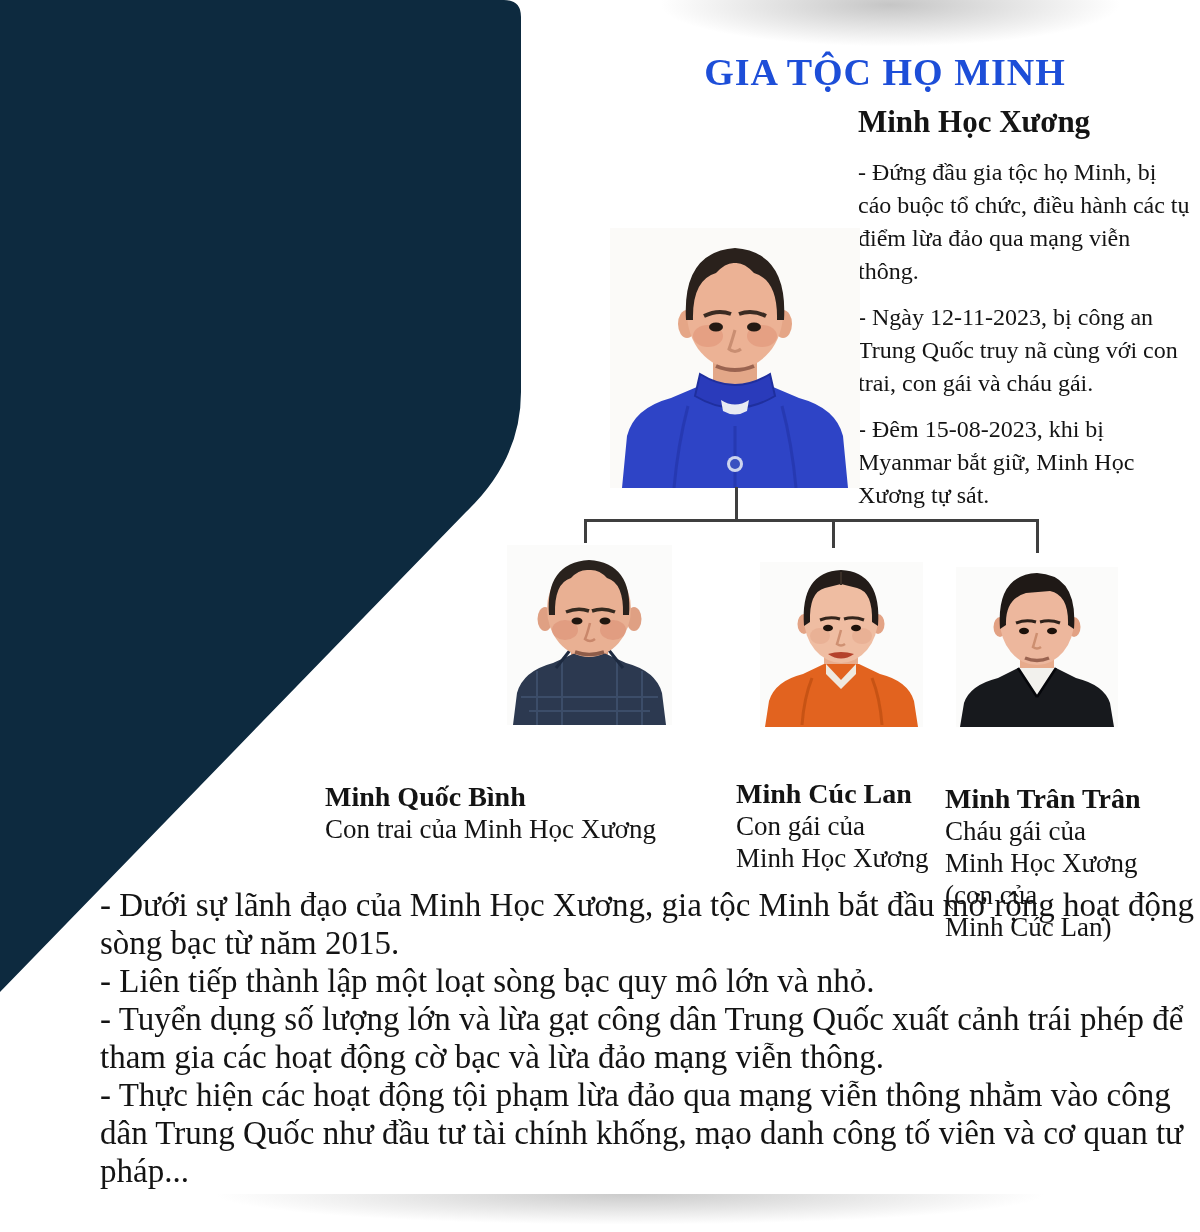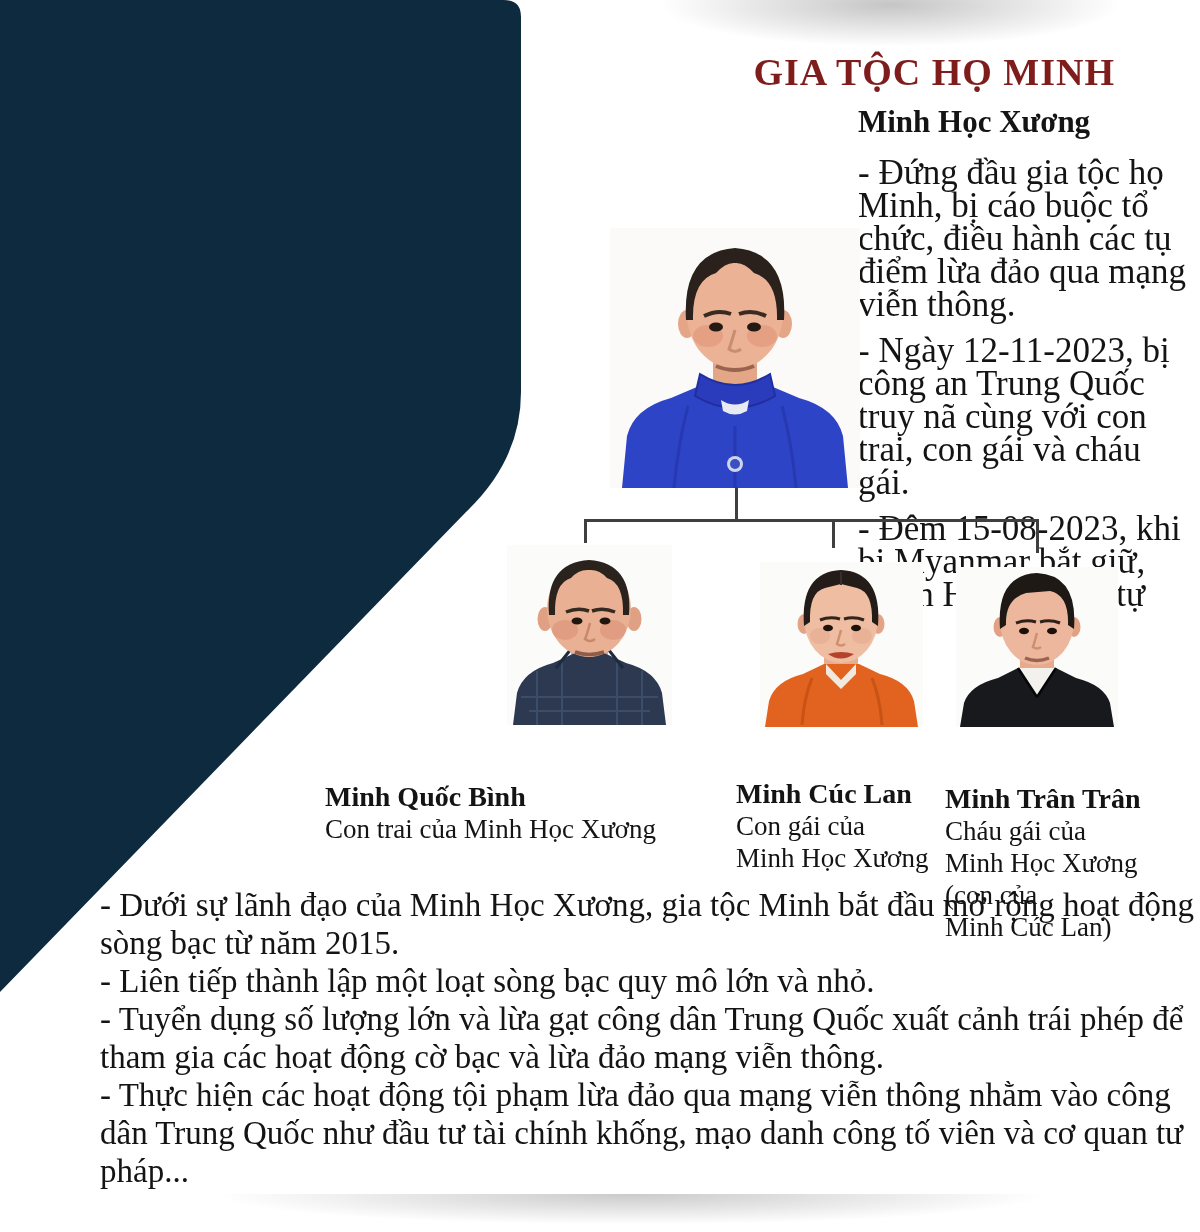--- a/index.html
+++ b/index.html
@@ -9,25 +9,25 @@
   }
   .abs{position:absolute;}
   
   .corner-shape{left:0;top:0;width:540px;height:1000px;}
   
   .top-shadow{left:600px;top:0;width:580px;height:48px;
     background:radial-gradient(ellipse 55% 120% at 50% 10%, rgba(150,150,150,.55), rgba(255,255,255,0) 72%);}
   .bottom-shadow{left:60px;top:1194px;width:1140px;height:38px;
     background:radial-gradient(ellipse 52% 115% at 50% 0%, rgba(150,150,150,.5), rgba(255,255,255,0) 70%);}
   
-  .main-title{left:655px;top:50px;width:460px;text-align:right;
-    font-size:38px;font-weight:bold;letter-spacing:1px;color:#7f1d1d;}
+  .main-title{left:655px;top:50px;width:460px;text-align:center;
+    font-size:38px;font-weight:bold;letter-spacing:1px;color:#1d4ed8;}
   
   .patriarch-name{left:858px;top:104px;font-size:31px;font-weight:bold;}
-  .patriarch-bullets{left:858px;top:156px;width:336px;font-size:35px;line-height:33px;}
+  .patriarch-bullets{left:858px;top:156px;width:336px;font-size:24px;line-height:33px;}
   .patriarch-bullets p{margin:0 0 13px 0;}
   .photo{background:#fbfaf8;}
   .photo svg{display:block;width:100%;height:100%;}
   .patriarch-photo{left:610px;top:228px;width:250px;height:260px;}
   
   .line{background:#3f3f3f;}
   .stem{left:735px;top:487px;width:3px;height:35px;}
   .hbar{left:584px;top:519px;width:455px;height:3px;}
   .drop-l{left:584px;top:519px;width:3px;height:24px;}
   .drop-m{left:832px;top:519px;width:3px;height:29px;}

